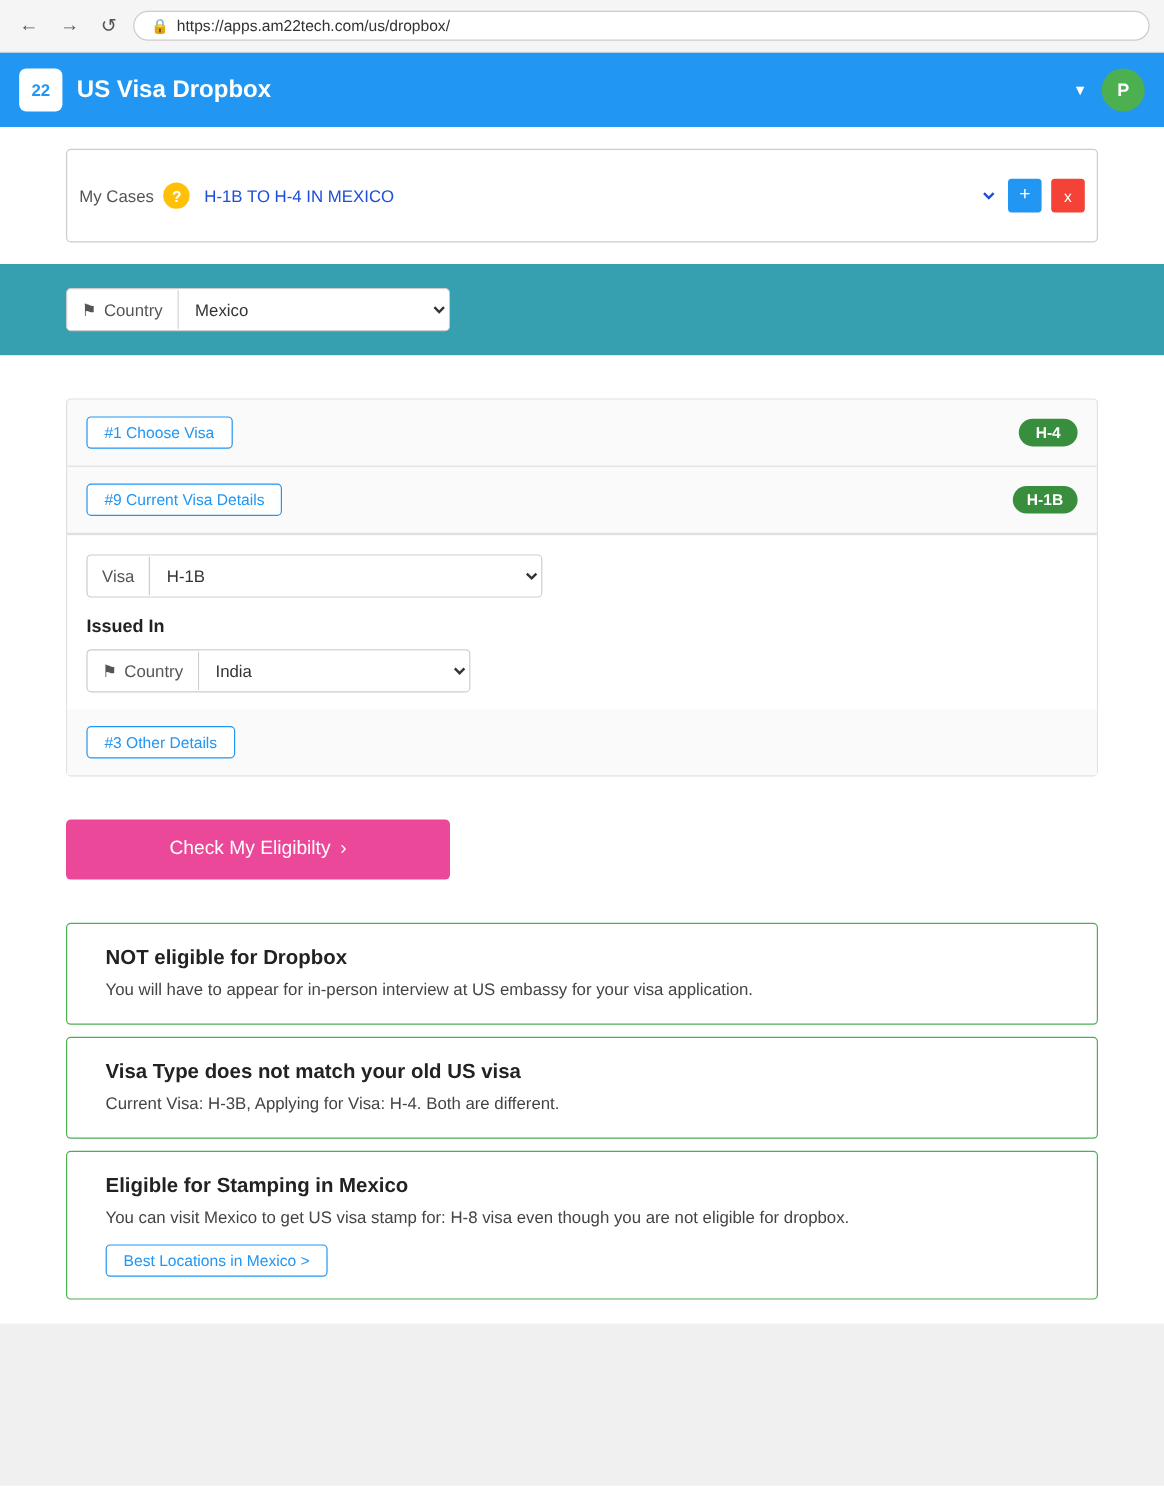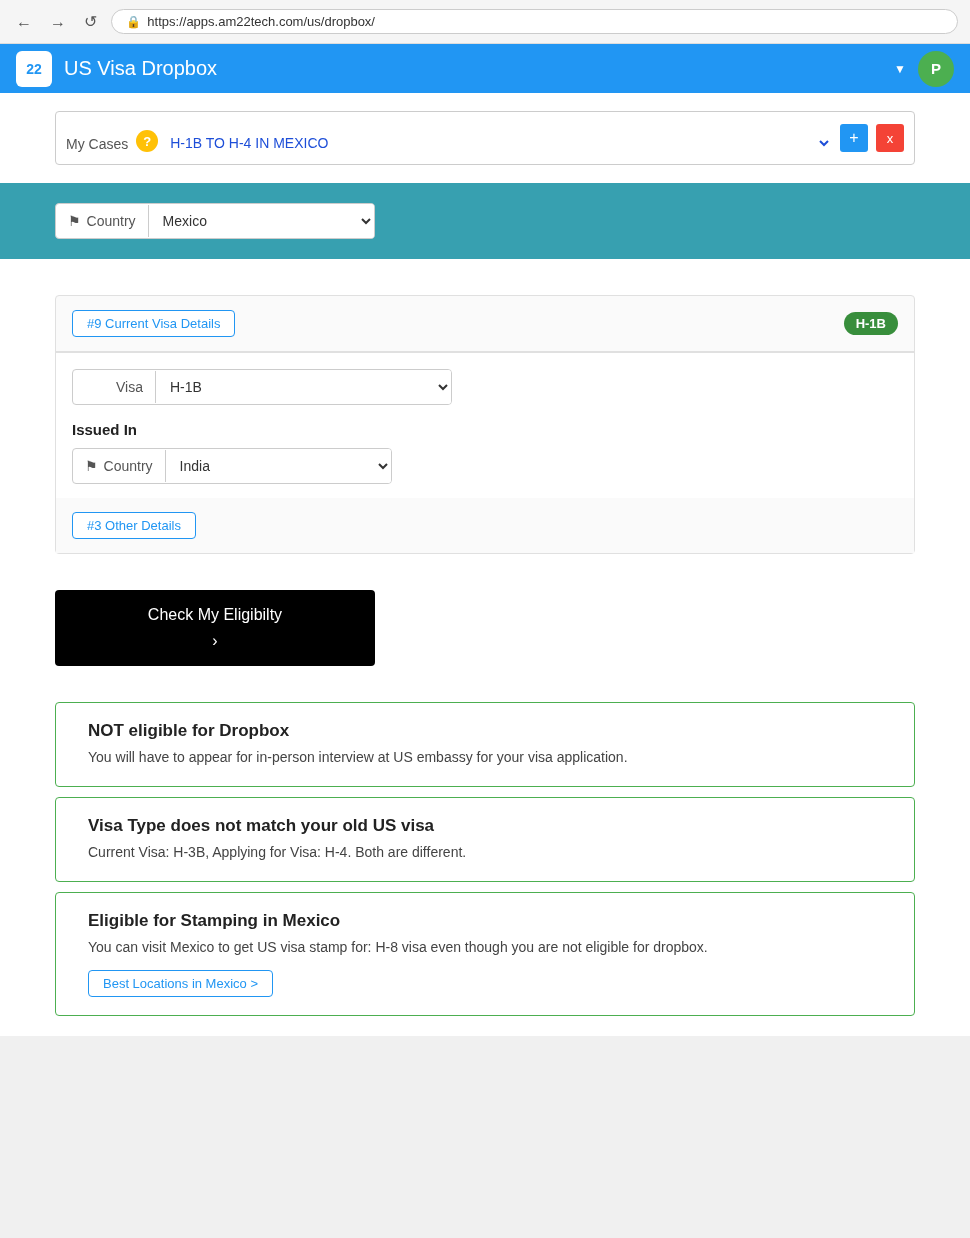--- a/index.html
+++ b/index.html
@@ -43,37 +43,37 @@
     .lock-icon { color: #555; font-size: 12px; }
 
     
     .app-header {
       background: #2196F3;
       color: white;
       padding: 0 16px;
       display: flex;
       align-items: center;
       gap: 12px;
-      height: 49px;
+      height: 62px;
     }
     .logo-badge {
       background: white;
       color: #2196F3;
       border-radius: 6px;
       width: 36px;
       height: 36px;
       display: flex;
       align-items: center;
       justify-content: center;
       font-weight: bold;
       font-size: 14px;
     }
     .app-title {
       font-size: 20px;
-      font-weight: 400;
+      font-weight: 700;
       flex: 1;
     }
     .dropdown-arrow {
       color: white;
       font-size: 12px;
     }
     .user-avatar {
       background: #4CAF50;
       color: white;
       border-radius: 50%;
@@ -92,25 +92,25 @@
       padding: 0;
     }
 
     
     .cases-bar {
       padding: 18px 55px;
       background: white;
     }
     .cases-row {
       display: flex;
-      align-items: flex-end;
+      align-items: center;
       gap: 8px;
       border: 1px solid #ccc;
       border-radius: 4px;
-      padding: 12px 10px;
+      padding: 24px 10px;
     }
     .my-cases-label {
       font-size: 14px;
       color: #555;
       white-space: nowrap;
     }
     .question-badge {
       background: #FFC107;
       color: white;
       border-radius: 50%;
@@ -247,21 +247,20 @@
     .visa-row {
       display: flex;
       align-items: center;
       gap: 0;
       border: 1px solid #ccc;
       border-radius: 4px;
       background: white;
       overflow: hidden;
       width: 380px;
       margin-bottom: 16px;
-      padding-left: 31px;
     }
     .visa-label-box {
       padding: 8px 12px;
       border-right: 1px solid #ccc;
       font-size: 14px;
       color: #555;
     }
     .visa-select {
       border: none;
       outline: none;
@@ -282,33 +281,32 @@
       padding: 14px 16px;
       background: #fafafa;
     }
 
     
     .check-btn-wrap {
       padding: 18px 55px;
       background: white;
     }
     .check-btn {
-      background: #000000;
+      background: #ec4899;
       color: white;
       border: none;
       border-radius: 4px;
       padding: 16px 40px;
       font-size: 16px;
       cursor: pointer;
       display: flex;
       align-items: center;
       gap: 8px;
       width: 320px;
       justify-content: center;
-      flex-direction: column;
     }
 
     
     .results-section {
       margin: 0 55px 0;
       background: white;
     }
     .result-card {
       border: 1px solid #4CAF50;
       border-radius: 4px;
@@ -388,20 +386,24 @@
         <option value="Other">Other</option>
       </select>
     </div>
   </div>
 
   <div class="spacer"></div>
 
   <div class="steps-section">
     <div class="step-card">
 
+      <div class="step-header">
+        <button class="step-btn">#1 Choose Visa</button>
+        <span class="step-badge-h4">H-4</span>
+      </div>
 
       <div class="step-header">
         <button class="step-btn">#9 Current Visa Details</button>
         <span class="step-badge-h1b">H-1B</span>
       </div>
 
       <div class="step-body">
 
         <div class="visa-row">
           <div class="visa-label-box">

